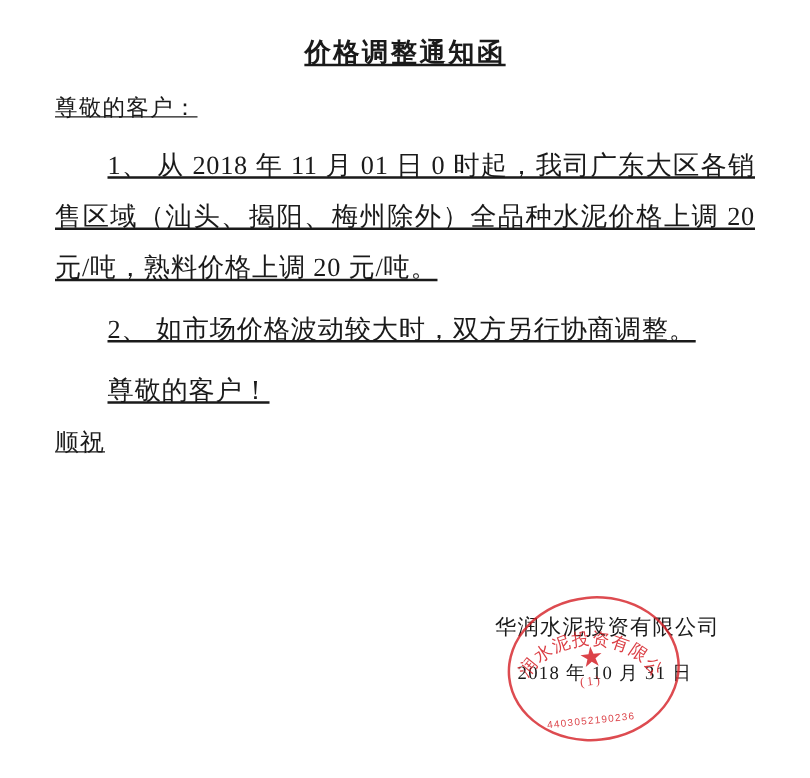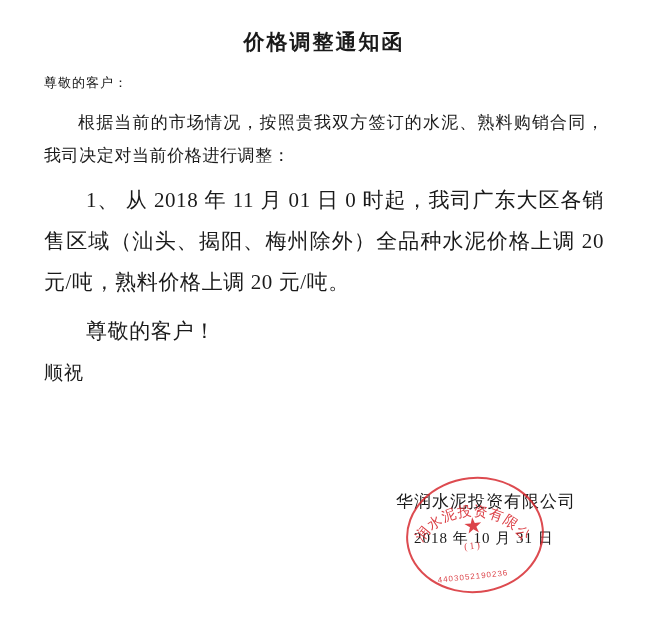--- a/index.html
+++ b/index.html
@@ -14,31 +14,32 @@
     color: #1a1a1a;
     overflow: hidden;
     position: relative;
   }
   .page {
     position: relative;
     width: 648px;
     height: 622px;
     box-sizing: border-box;
     padding: 18px 44px 0 44px;
+    text-decoration: underline;
   }
   .doc-title {
     text-align: center;
     font-size: 21px;
     font-weight: bold;
     letter-spacing: 2px;
     margin: 10px 0 18px 0;
     font-family: "Liberation Serif", "DejaVu Serif", serif;
   }
   .salutation {
-    font-size: 13px;
+    font-size: 18px;
     margin: 0 0 14px 0;
     letter-spacing: 1px;
   }
   .para {
     font-size: 17px;
     line-height: 1.95;
     letter-spacing: 0.6px;
     margin: 0 0 8px 0;
     text-align: justify;
   }
@@ -151,24 +152,24 @@
 </style>
 </head>
 <body>
 
 <div class="page">
 
   <div class="doc-title">价格调整通知函</div>
 
   <div class="salutation">尊敬的客户：</div>
 
-  <div class="para indent">根据当前的市场情况，按照贵我双方签订的水泥、熟料购销合同，我司决定对当前价格进行调整：</div>
 
   <div class="item">1、  从 2018 年 11 月 01 日 0 时起，我司广东大区各销售区域（汕头、揭阳、梅州除外）全品种水泥价格上调 20 元/吨，熟料价格上调 20 元/吨。</div>
 
+  <div class="item">2、  如市场价格波动较大时，双方另行协商调整。</div>
 
   <div class="item">尊敬的客户！</div>
 
   <div class="closing-line">顺祝</div>
 
   <div class="sign-block">
     <div class="company">华润水泥投资有限公司</div>
     <div class="date">2018 年 10 月 31 日</div>
   </div>
 

